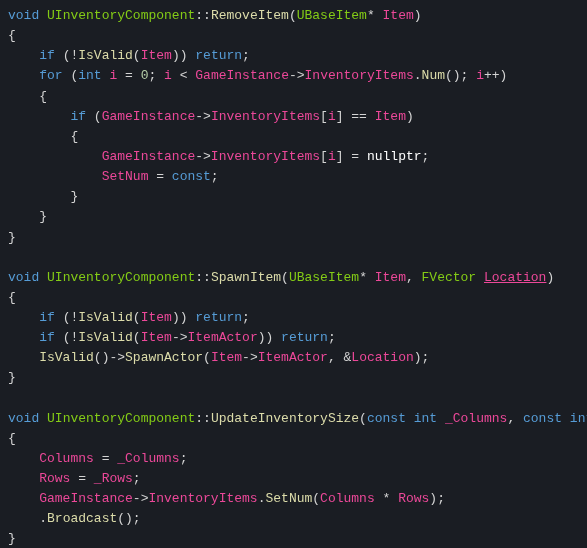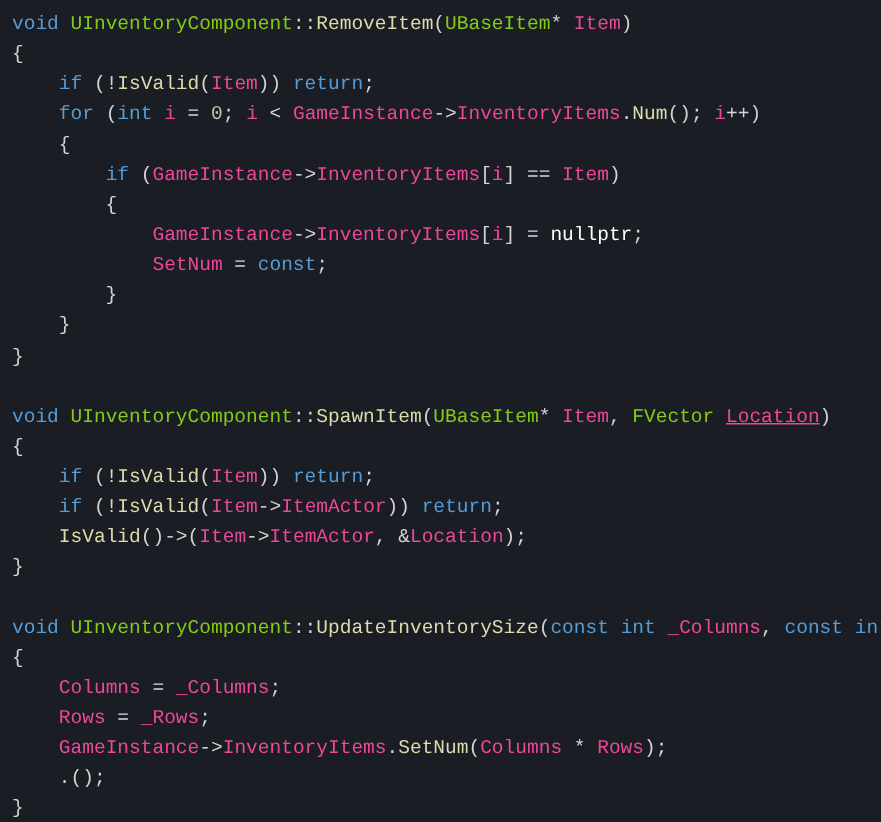--- a/index.html
+++ b/index.html
@@ -112,21 +112,21 @@
 
   <div class="code-line">
     <span class="plain">    </span><span class="kw">if</span><span class="plain"> (!</span><span class="fn">IsValid</span><span class="plain">(</span><span class="param">Item</span><span class="plain">)) </span><span class="kw">return</span><span class="plain">;</span>
   </div>
 
   <div class="code-line">
     <span class="plain">    </span><span class="kw">if</span><span class="plain"> (!</span><span class="fn">IsValid</span><span class="plain">(</span><span class="param">Item</span><span class="arrow">-&gt;</span><span class="param">ItemActor</span><span class="plain">)) </span><span class="kw">return</span><span class="plain">;</span>
   </div>
 
   <div class="code-line">
-    <span class="plain">    </span><span class="fn">IsValid</span><span class="plain">()-&gt;</span><span class="plain">(</span><span class="param">Item</span><span class="arrow">-&gt;</span><span class="param">ItemActor</span><span class="plain">, &amp;</span><span class="param">Location</span><span class="plain">);</span>
+    <span class="plain">    </span><span class="fn">IsValid</span><span class="plain">()-&gt;</span><span class="fn">SpawnActor</span><span class="plain">(</span><span class="param">Item</span><span class="arrow">-&gt;</span><span class="param">ItemActor</span><span class="plain">, &amp;</span><span class="param">Location</span><span class="plain">);</span>
   </div>
 
   <div class="code-line">
     <span class="plain">}</span>
   </div>
 
   <div class="blank-line"></div>
 
   <div class="code-line">
     <span class="kw">void</span><span class="plain"> </span><span class="cls">UInventoryComponent</span><span class="plain">::</span><span class="fn">UpdateInventorySize</span><span class="plain">(</span><span class="kw">const</span><span class="plain"> </span><span class="kw">int</span><span class="plain"> </span><span class="param">_Columns</span><span class="plain">, </span><span class="kw">const</span><span class="plain"> </span><span class="kw">int</span>
@@ -142,20 +142,20 @@
 
   <div class="code-line">
     <span class="plain">    </span><span class="param">Rows</span><span class="plain"> = </span><span class="param">_Rows</span><span class="plain">;</span>
   </div>
 
   <div class="code-line">
     <span class="plain">    </span><span class="param">GameInstance</span><span class="arrow">-&gt;</span><span class="param">InventoryItems</span><span class="plain">.</span><span class="fn">SetNum</span><span class="plain">(</span><span class="param">Columns</span><span class="plain"> * </span><span class="param">Rows</span><span class="plain">);</span>
   </div>
 
   <div class="code-line">
-    <span class="plain">    </span><span class="plain">.</span><span class="plain">();</span>
+    <span class="plain">    </span><span class="plain">.</span><span class="fn">Broadcast</span><span class="plain">();</span>
   </div>
 
   <div class="code-line">
     <span class="plain">}</span>
   </div>
 
 </div>
 
 </body></html>

